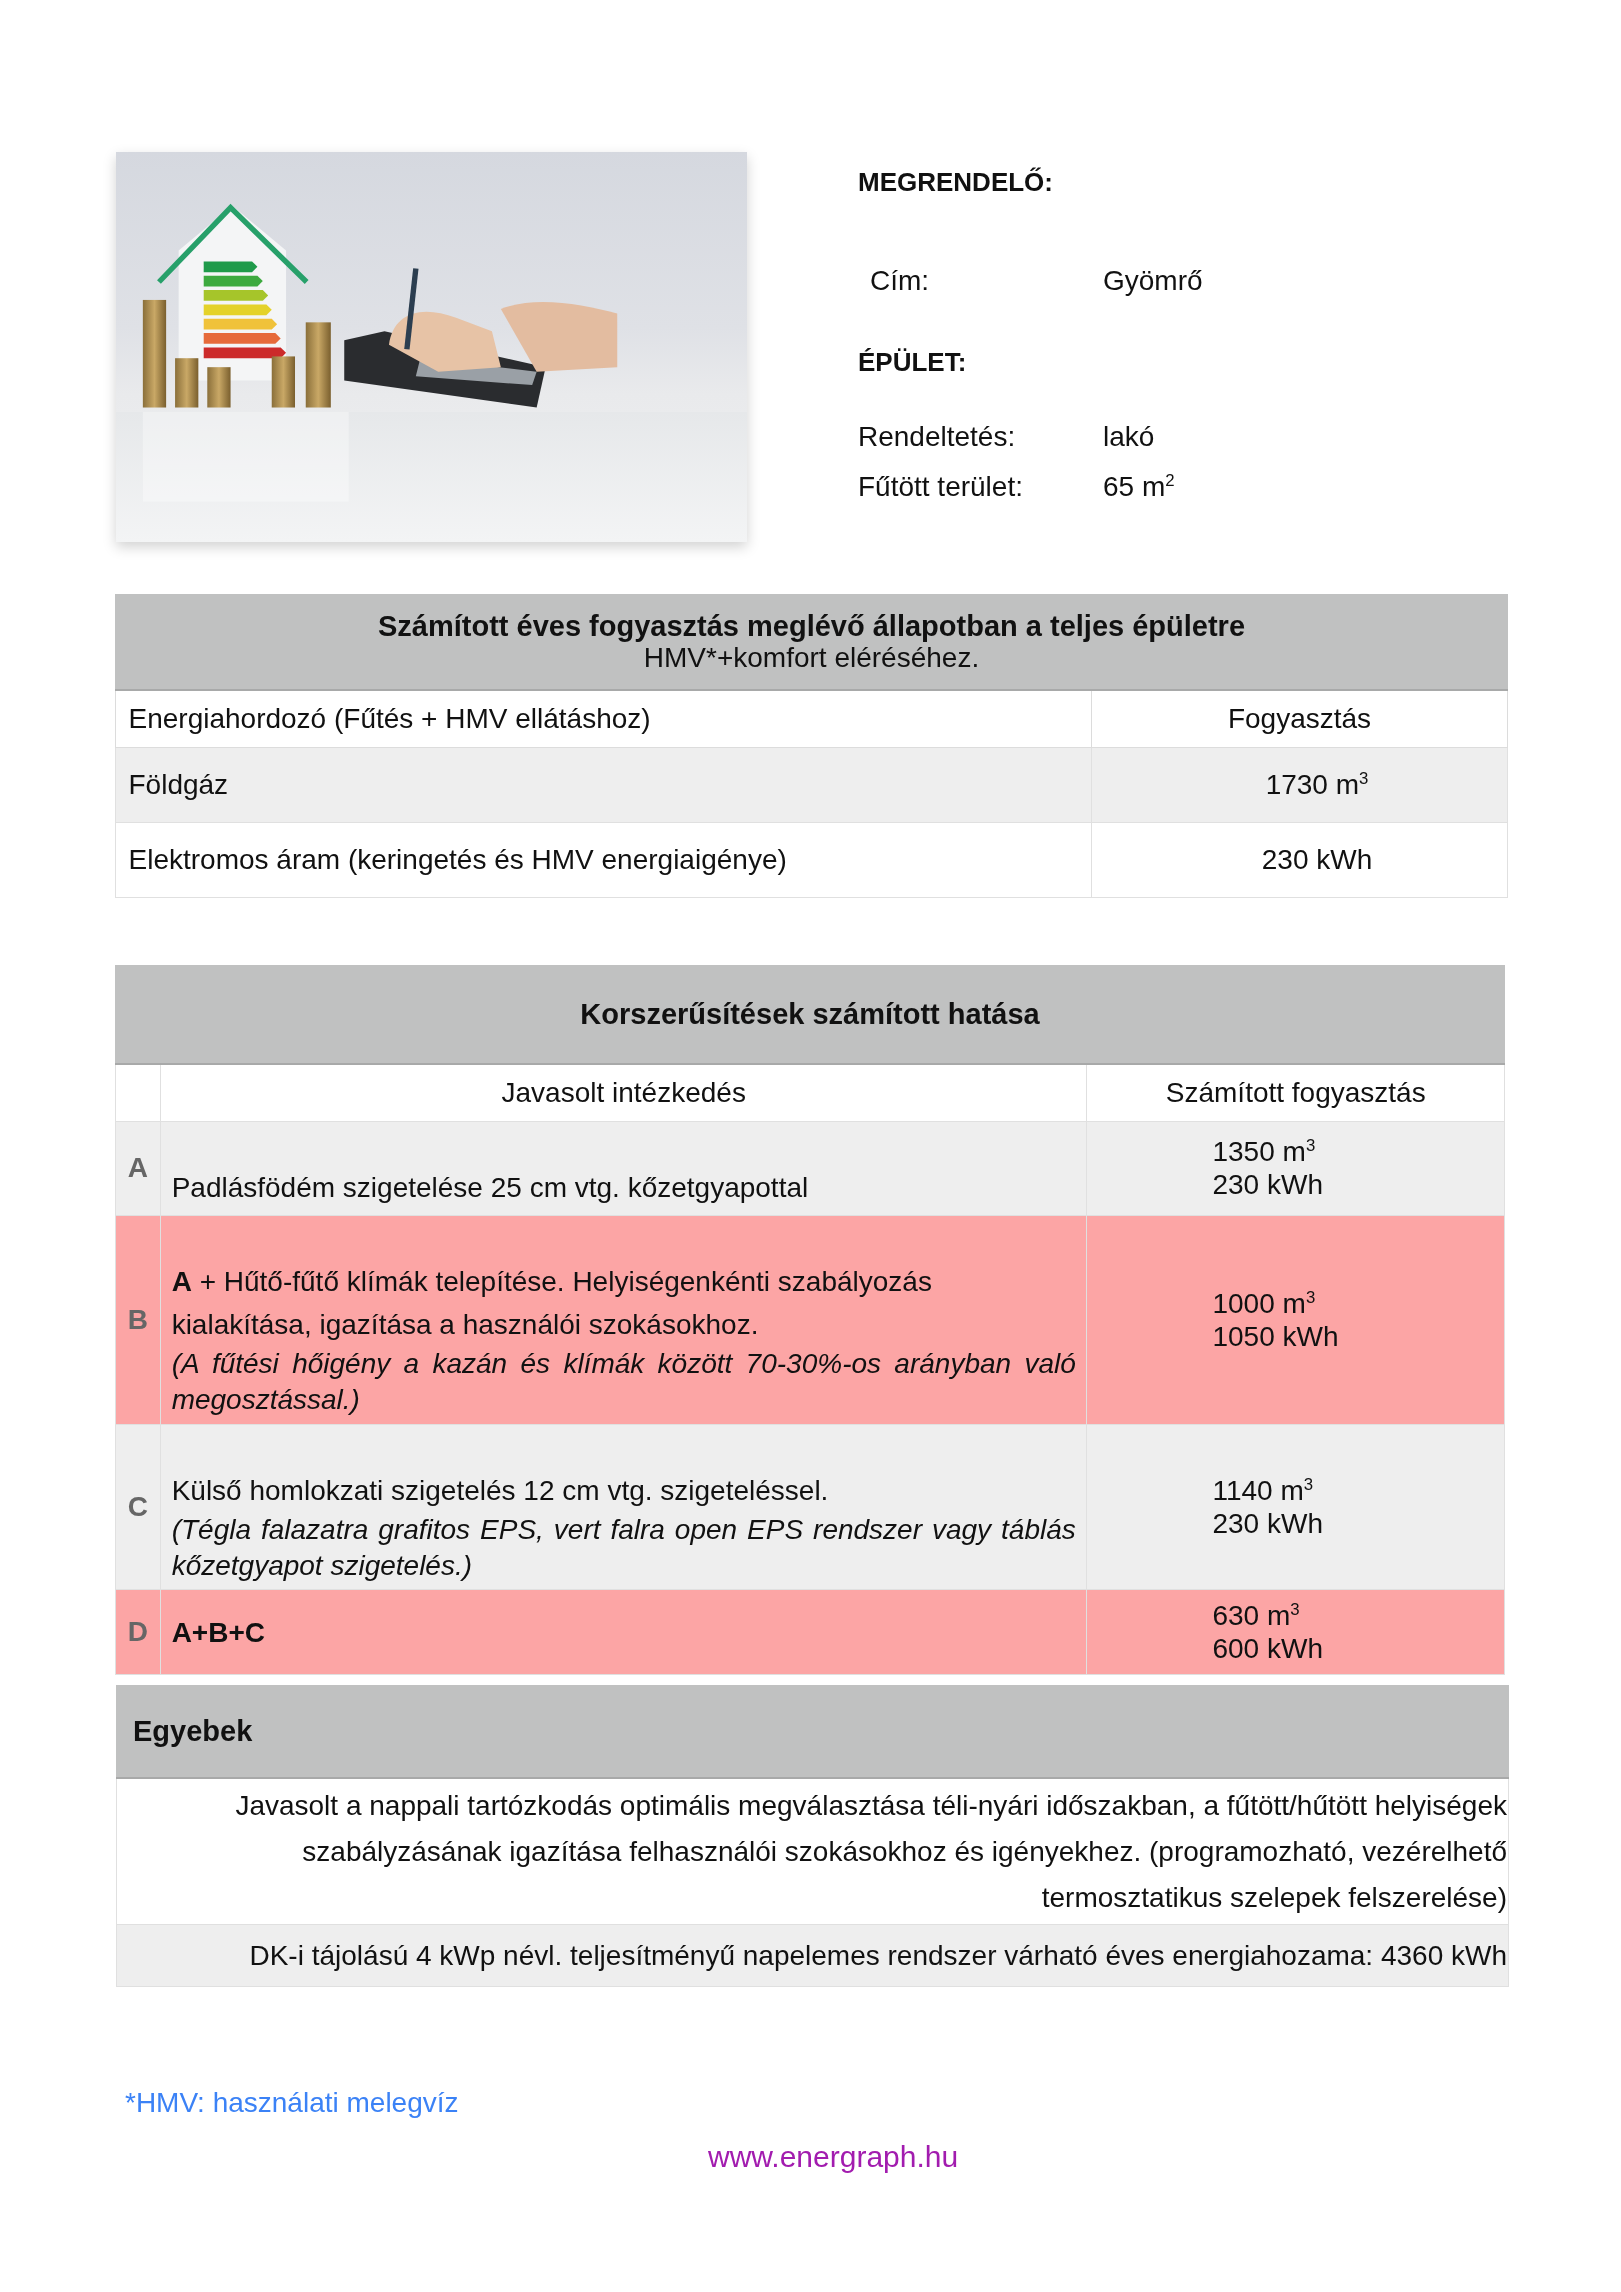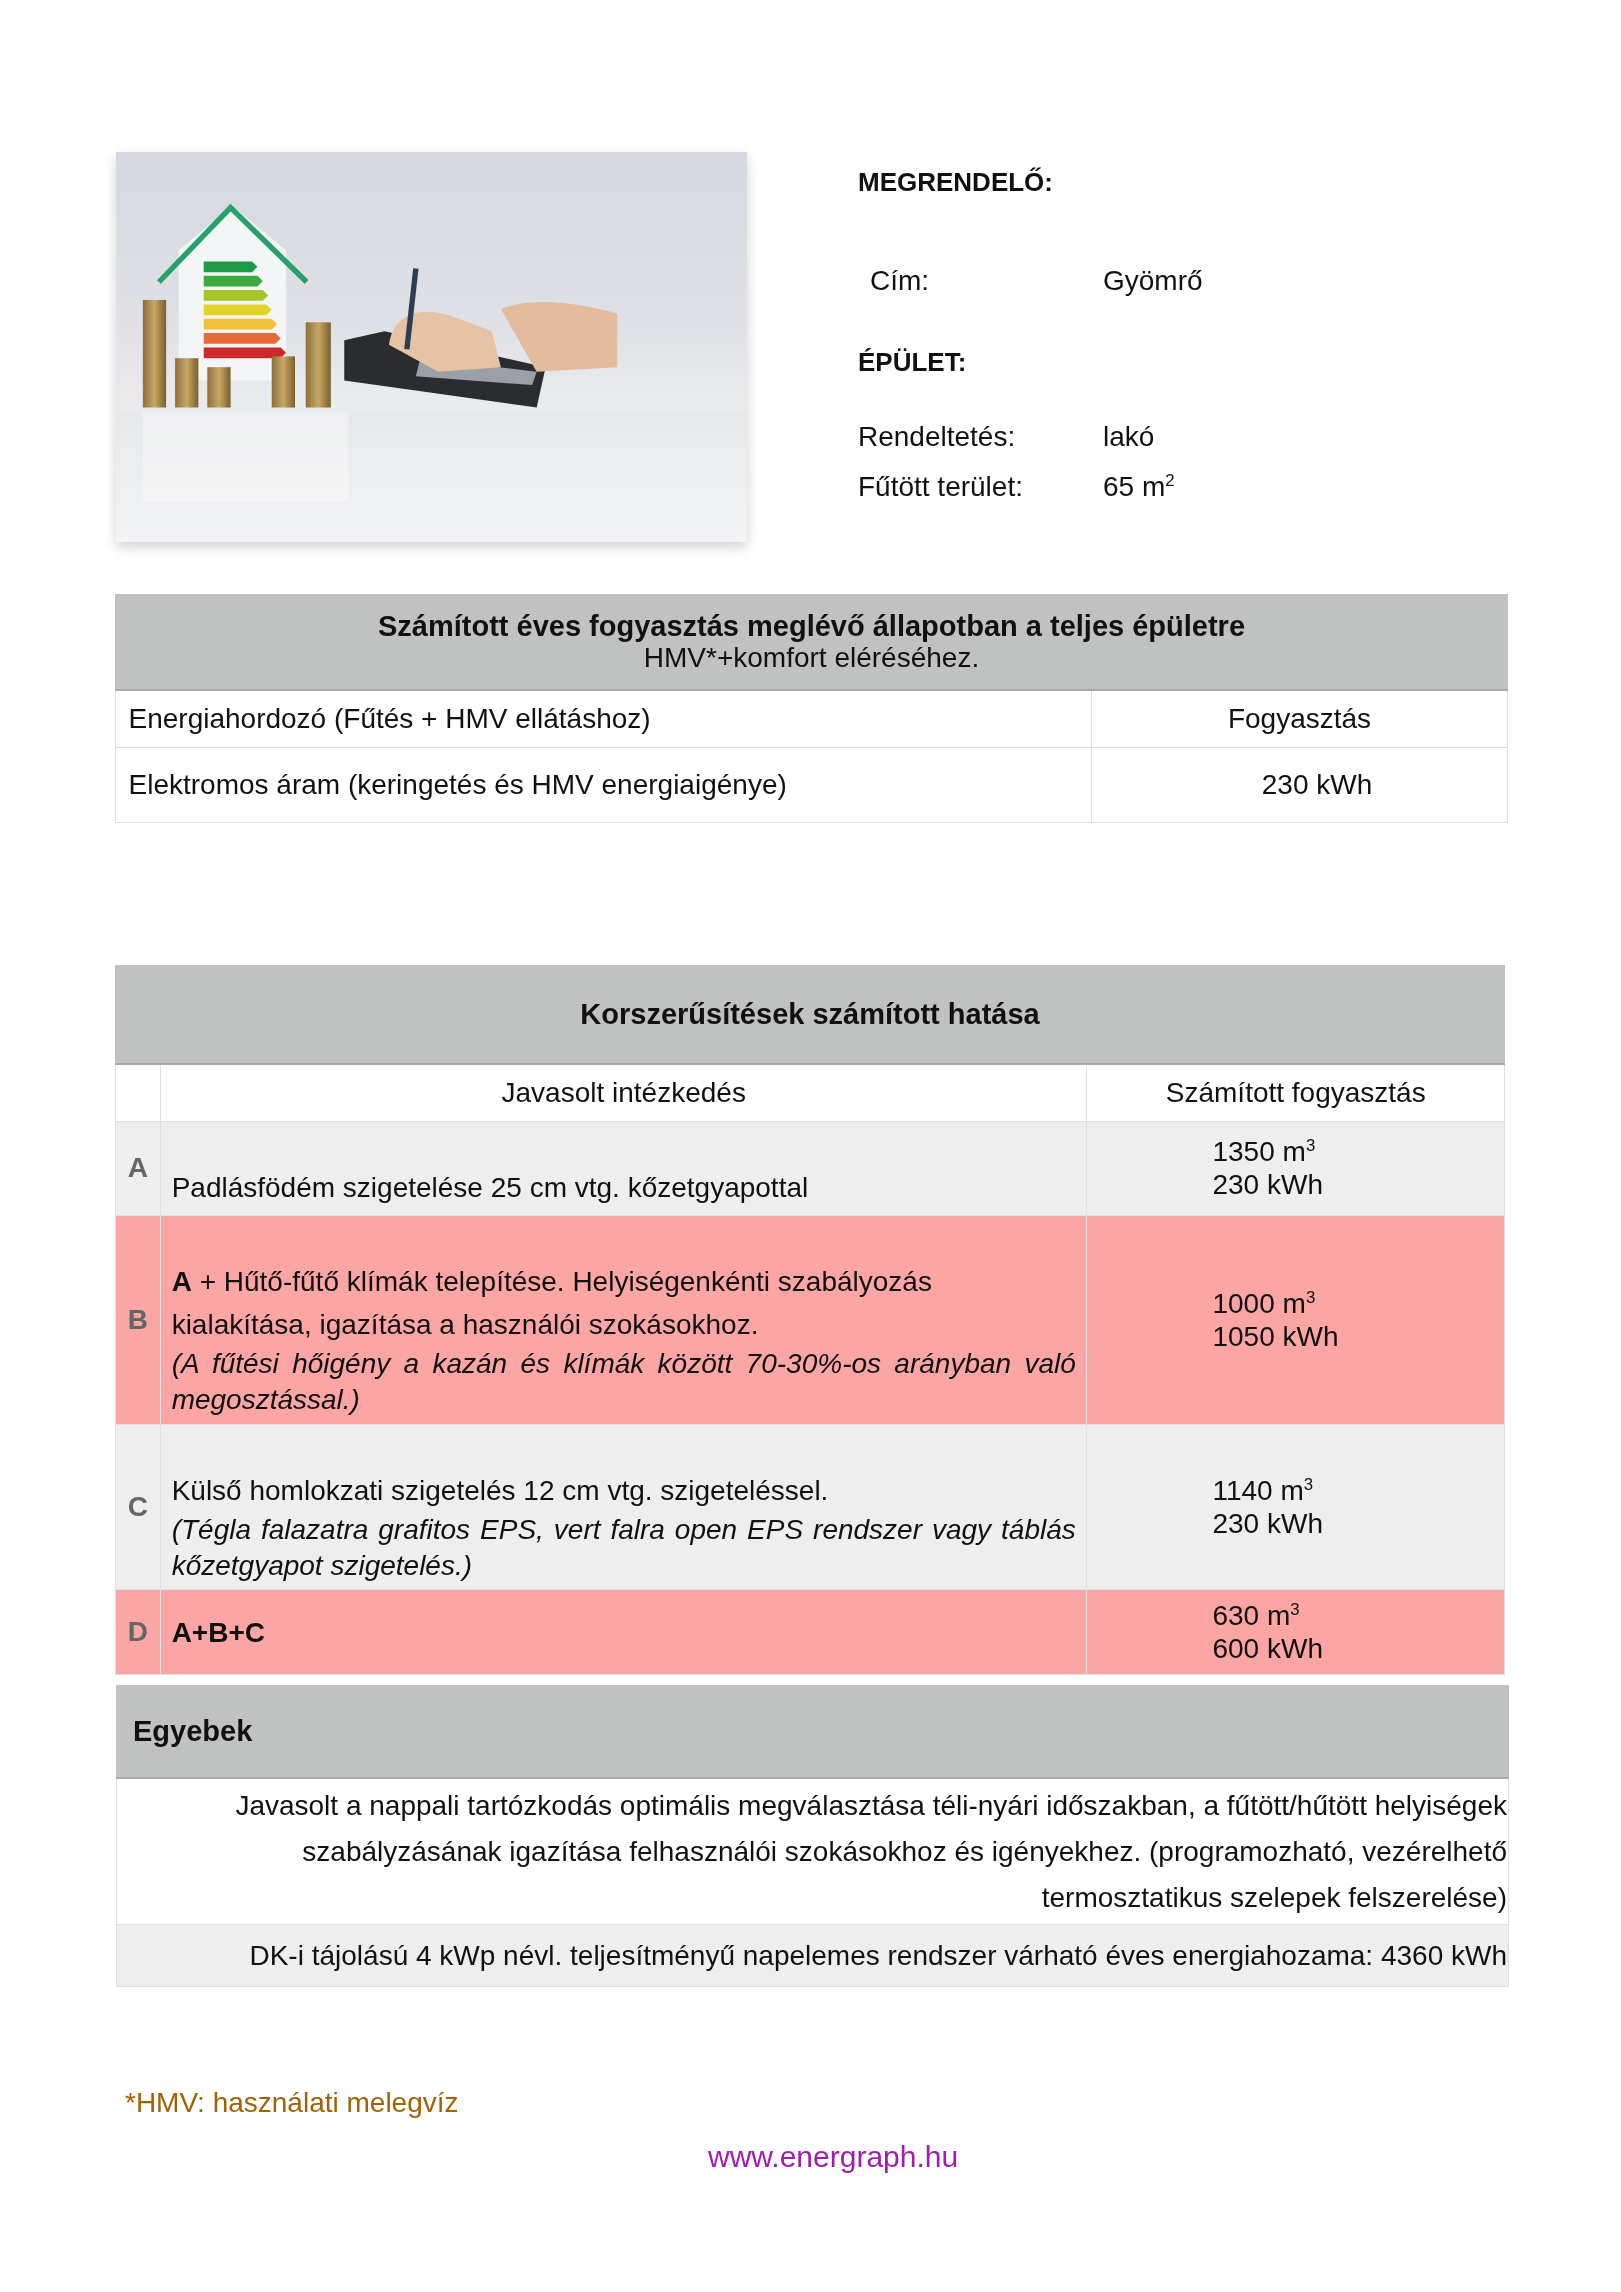--- a/index.html
+++ b/index.html
@@ -49,21 +49,21 @@
   .t2 tr.g td { background:#eeeeee; }
   .t2 tr.w td { background:#fca5a5; }
 
   
   .t3 { left:116px; top:1685px; width:1393px; }
   .t3 .hd { background:#c0c1c1; height:59px; text-align:left; font-size:29px; font-weight:bold; border:1.8px solid #c0c1c1; border-bottom:2.7px solid #a8a9a9; padding:16px; }
   .t3 td { border:1.8px solid #e0e0e0; font-size:28px; padding-left:8px;text-align:right; }
   .t3 .r1 td { background:#fff; height:143px; line-height:46px; }
   .t3 .r2 td { background:#eeeeee; height:59px; }
 
-  .foot { left:125px; top:2087px; font-size:28px; color:#a16207; }
+  .foot { left:125px; top:2087px; font-size:28px; color:#3b82f6; }
   .site { left:708px; top:2140px; font-size:30px; color:#a21caf; }
 </style>
 </head>
 <body>
 
 <div class="abs photo">
   <svg viewBox="0 0 705 435" preserveAspectRatio="none">
     <defs>
       <linearGradient id="tbl" x1="0" y1="0" x2="0" y2="1">
         <stop offset="0" stop-color="#e6e8ea"></stop>
@@ -124,20 +124,24 @@
       <tr>
     <td class="hd" colspan="2">
       <b>Számított éves fogyasztás meglévő állapotban a teljes épületre</b>
       <span>HMV*+komfort eléréséhez.</span>
     </td>
   </tr>
   <tr class="colh">
     <td class="l">Energiahordozó (Fűtés + HMV ellátáshoz)</td>
     <td class="r">Fogyasztás</td>
   </tr>
+  <tr class="row g">
+    <td class="l">Földgáz</td>
+    <td class="r"><span>1730 m</span><sup>3</sup></td>
+  </tr>
   <tr class="row w">
     <td class="l">Elektromos áram (keringetés és HMV energiaigénye)</td>
     <td class="r"><span>230 kWh</span></td>
   </tr>
 </tbody>
   </table>
 
 <table class="t2">
   <colgroup>
       <col style="width:44px">

